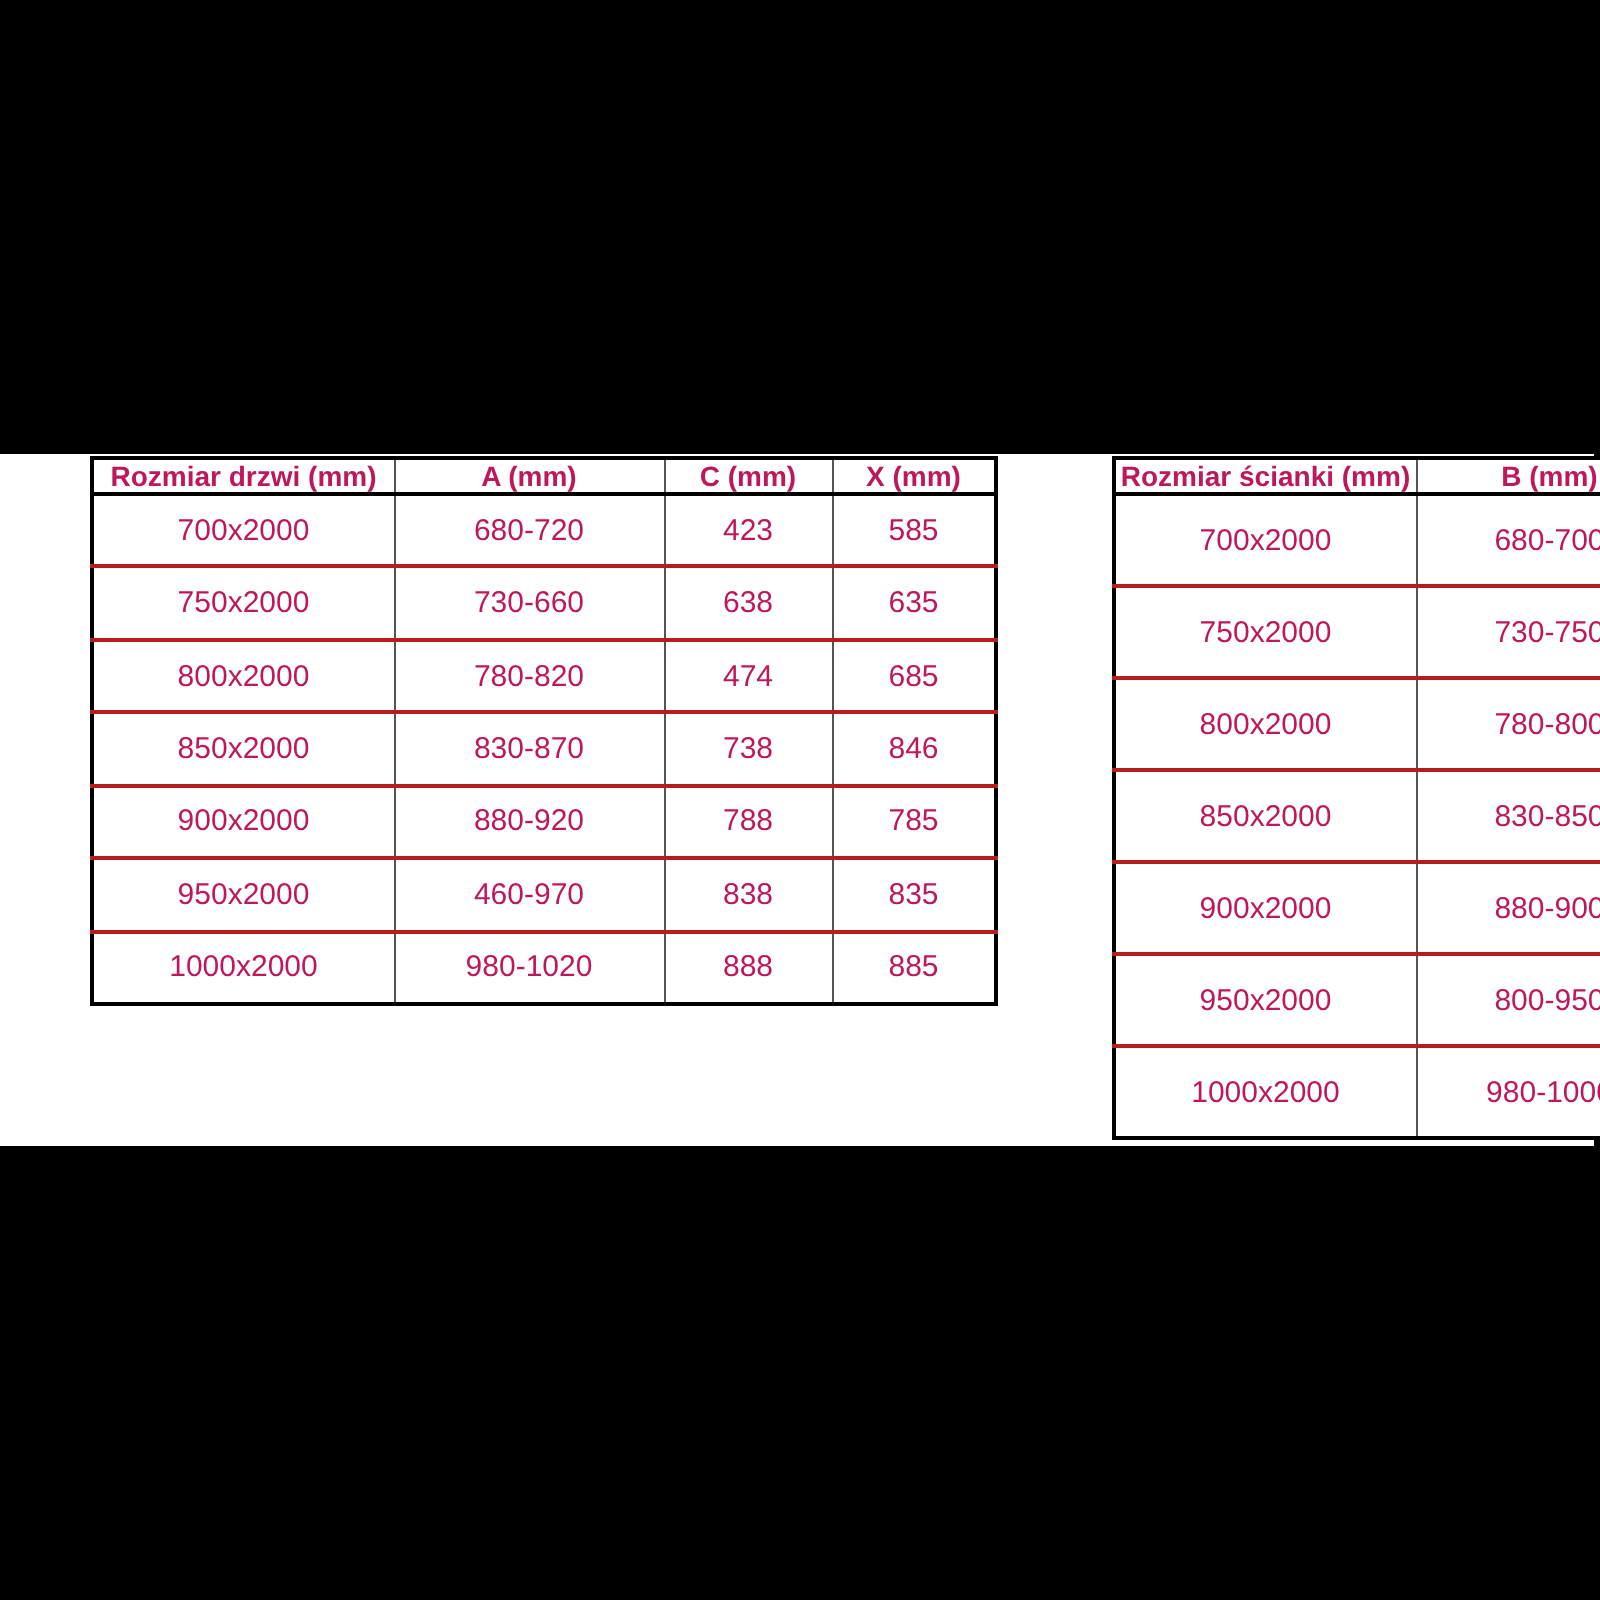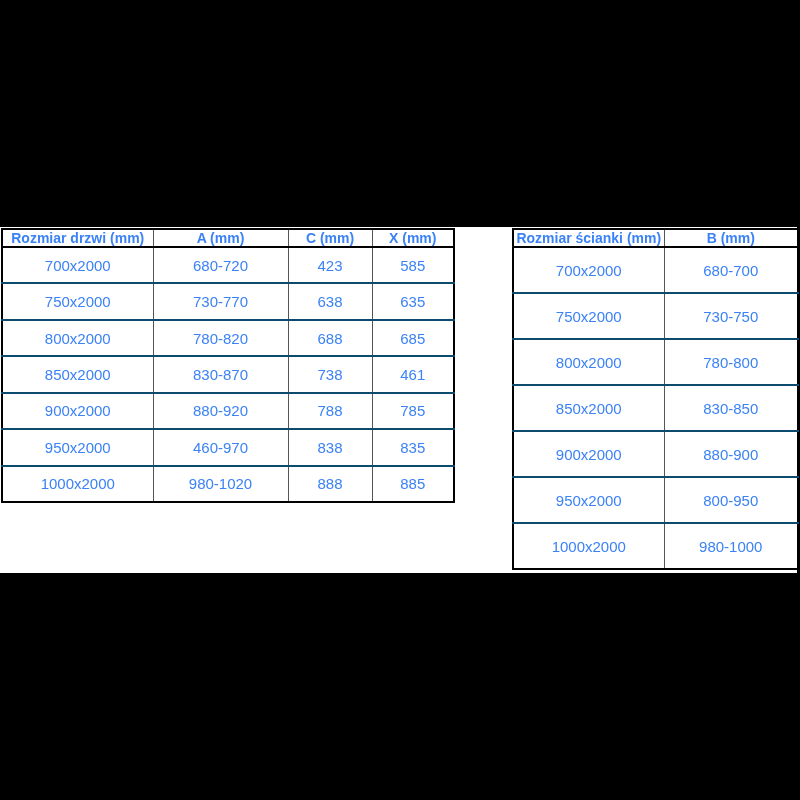--- a/index.html
+++ b/index.html
@@ -24,22 +24,23 @@
     top: 227px;
     width: 797px;
     height: 346px;
     background: #ffffff;
   }
   table.spec-table {
     position: absolute;
     border-collapse: collapse;
     table-layout: fixed;
     background: #ffffff;
-    color: #3b82f6;
+    color: #be185d;
     border: 2px solid #000000;
+    margin-left: 44px;
   }
   #door-table {
     left: 1px;
     top: 1px;
     width: 452px;
     height: 275px;
   }
   #wall-table {
     left: 512px;
     top: 1px;
@@ -65,21 +66,21 @@
   .spec-table td:first-child {
     border-left: none;
   }
   .spec-table th {
     font-weight: bold;
     font-size: 14px;
     border-bottom: 2px solid #000000;
   }
   .spec-table td {
     font-size: 15px;
-    border-bottom: 2px solid #0c4a6e;
+    border-bottom: 2px solid #b91c1c;
   }
   .spec-table tbody tr:last-child td {
     border-bottom: none;
   }
 </style>
 </head>
 <body>
 
 <div class="stage">
   <div class="panel">
@@ -101,35 +102,35 @@
         </thead>
       <tbody>
           <tr>
             <td>700x2000</td>
             <td>680-720</td>
             <td>423</td>
             <td>585</td>
           </tr>
           <tr>
             <td>750x2000</td>
-            <td>730-770</td>
+            <td>730-660</td>
             <td>638</td>
             <td>635</td>
           </tr>
           <tr>
             <td>800x2000</td>
             <td>780-820</td>
-            <td>688</td>
+            <td>474</td>
             <td>685</td>
           </tr>
           <tr>
             <td>850x2000</td>
             <td>830-870</td>
             <td>738</td>
-            <td>461</td>
+            <td>846</td>
           </tr>
           <tr>
             <td>900x2000</td>
             <td>880-920</td>
             <td>788</td>
             <td>785</td>
           </tr>
           <tr>
             <td>950x2000</td>
             <td>460-970</td>

